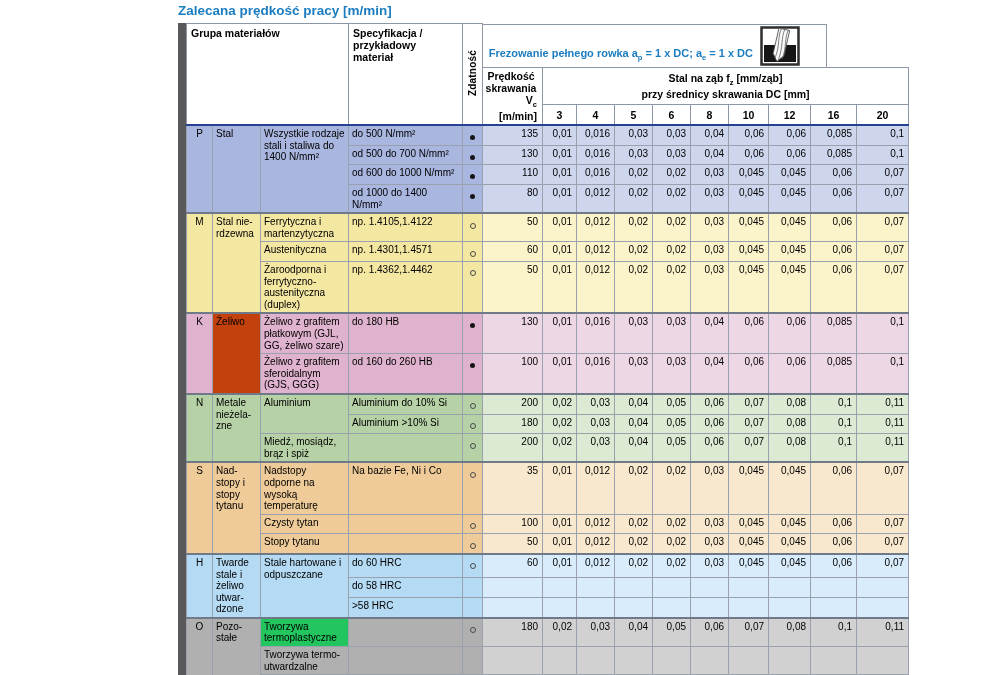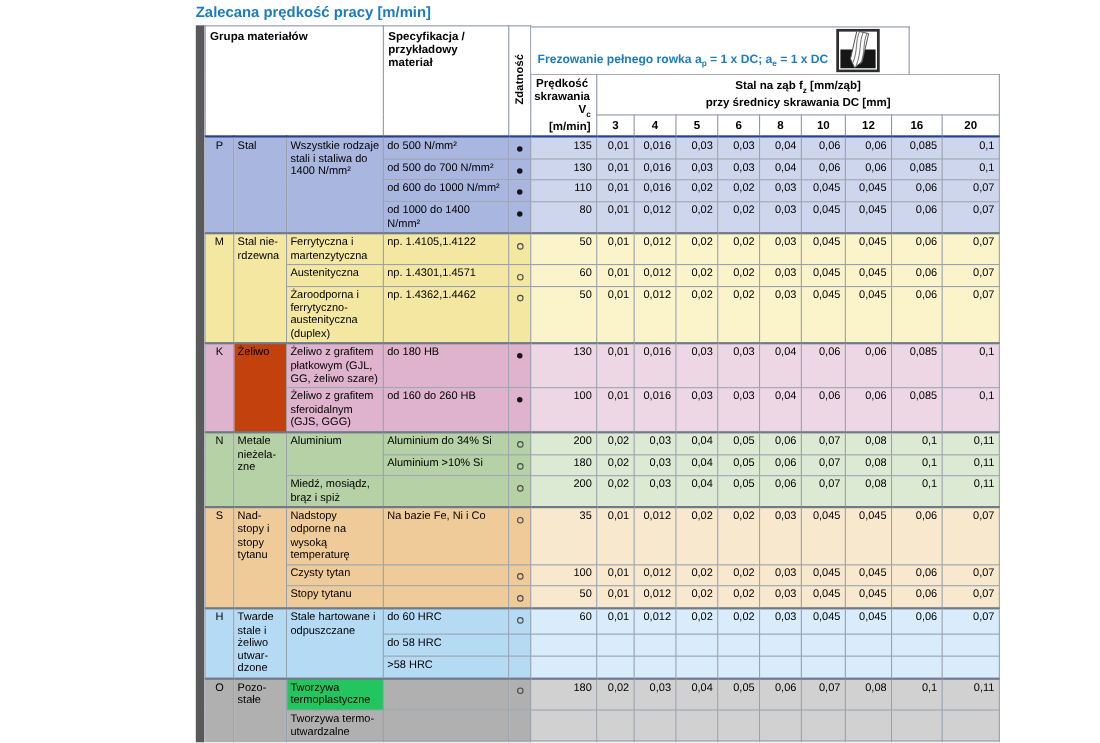--- a/index.html
+++ b/index.html
@@ -265,21 +265,21 @@
               <td class="c-num" style="background: rgb(238, 215, 228);">0,04</td>
               <td class="c-num" style="background: rgb(238, 215, 228);">0,06</td>
               <td class="c-num" style="background: rgb(238, 215, 228);">0,06</td>
               <td class="c-num" style="background: rgb(238, 215, 228);">0,085</td>
               <td class="c-num" style="background: rgb(238, 215, 228);">0,1</td>
             </tr>
             <tr class="group-first">
               <th rowspan="3" class="c-letter" style="background: rgb(181, 209, 165);">N</th>
               <td rowspan="3" style="background: rgb(181, 209, 165);">Metale nieżela-zne</td>
               <td rowspan="2" style="background: rgb(181, 209, 165);">Aluminium</td>
-              <td style="background: rgb(181, 209, 165);">Aluminium do 34% Si</td>
+              <td style="background: rgb(181, 209, 165);">Aluminium do 10% Si</td>
               <td class="c-rate" style="background: rgb(181, 209, 165);"><span class="dot open"></span></td>
               <td class="c-num" style="background: rgb(220, 234, 211);">200</td>
               <td class="c-num" style="background: rgb(220, 234, 211);">0,02</td>
               <td class="c-num" style="background: rgb(220, 234, 211);">0,03</td>
               <td class="c-num" style="background: rgb(220, 234, 211);">0,04</td>
               <td class="c-num" style="background: rgb(220, 234, 211);">0,05</td>
               <td class="c-num" style="background: rgb(220, 234, 211);">0,06</td>
               <td class="c-num" style="background: rgb(220, 234, 211);">0,07</td>
               <td class="c-num" style="background: rgb(220, 234, 211);">0,08</td>
               <td class="c-num" style="background: rgb(220, 234, 211);">0,1</td>

